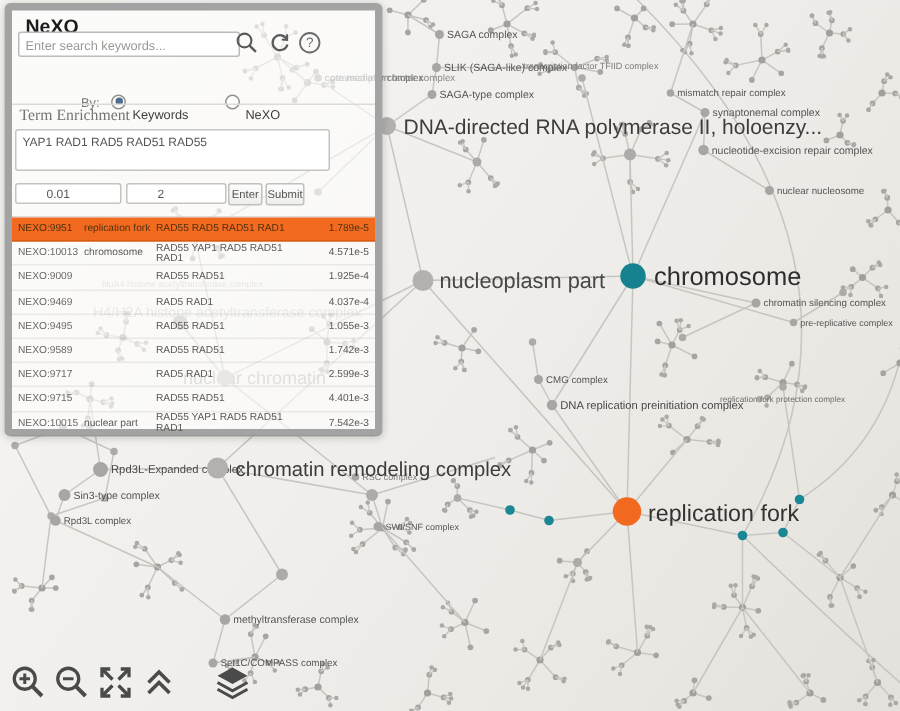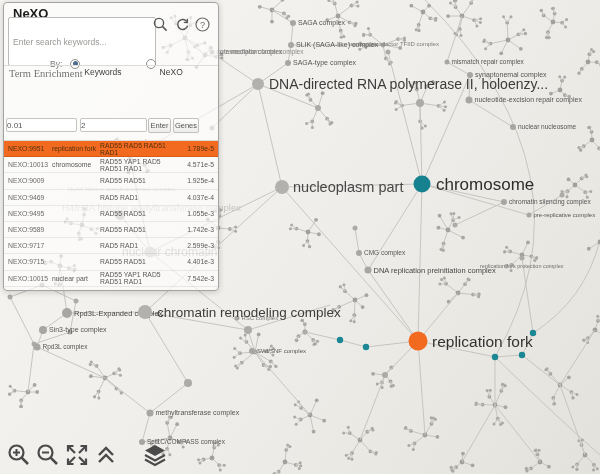--- a/index.html
+++ b/index.html
@@ -5,51 +5,51 @@
   html,body{margin:0;padding:0;}
   body{
     width:600px;height:474px;position:relative;overflow:hidden;
     background:linear-gradient(125deg,#f6f5f2 0%,#f1efec 45%,#e9e7e2 80%,#e3e1dc 100%);
     font-family:"Liberation Sans",sans-serif;
   }
   #net{position:absolute;left:0;top:0;}
 
   
   .panel{
-    position:absolute;left:3px;top:2px;width:216px;height:289px;
+    position:absolute;left:3px;top:2px;width:252px;height:289px;
     background:rgba(255,255,255,0.62);
-    border:1px solid #a3a3a3;border-radius:4px;
+    border:5px solid #a3a3a3;border-radius:4px;
     box-shadow:0 1px 6px rgba(0,0,0,0.18);
     box-sizing:border-box;
   }
   .panel-title{position:absolute;left:9px;top:3px;font-size:13px;font-weight:bold;color:#1c1c1c;}
   .search-input{
     position:absolute;left:4px;top:14px;width:138px;height:15px;
     font-size:8.5px;color:#444;border:1px solid #bdbbb7;border-radius:2px;
-    background:rgba(255,255,255,0.92);padding:16px 4px;font-family:"Liberation Sans",sans-serif;
+    background:rgba(255,255,255,0.92);padding:0 4px;font-family:"Liberation Sans",sans-serif;
   }
   .search-input::placeholder{color:#9a9894;}
   .panel-icon{position:absolute;top:13px;width:17px;height:17px;cursor:pointer;}
   .icon-search{left:148px;} .icon-refresh{left:170px;} .icon-help{left:190px;}
   .by-row{position:absolute;left:5px;top:47px;font-size:8.5px;color:#555;display:flex;align-items:center;}
   .by-label{margin-right:8px;color:#777;margin-left:41px;}
   .radio{width:8px;height:8px;border:1px solid #918f8b;border-radius:50%;background:#fff;
     display:inline-block;margin-right:4px;position:relative;}
   .radio.sel::after{content:"";position:absolute;left:1.5px;top:1.5px;width:5px;height:5px;border-radius:50%;background:#4e6e8e;}
   .radio-label{margin-right:24px;color:#3e3e3e;margin-top:17px;}
   .divider{position:absolute;left:0;top:62px;width:100%;border-top:1px solid #dddbd7;}
   .te-heading{position:absolute;left:5px;top:65px;font-size:10.5px;color:#767472;font-family:Liberation Serif, serif;}
   .genes-box{
     position:absolute;left:2px;top:79px;width:210px;height:28px;box-sizing:border-box;
     border:1px solid #c6c4c0;border-radius:2px;background:rgba(255,255,255,0.9);
     font-size:8px;color:#555;padding:3px 4px;resize:none;font-family:"Liberation Sans",sans-serif;
   }
   .param-row input{
     position:absolute;height:14px;box-sizing:border-box;border:1px solid #c6c4c0;border-radius:2px;
-    background:rgba(255,255,255,0.92);font-size:8px;color:#555;padding:0 0;font-family:"Liberation Sans",sans-serif;
+    background:rgba(255,255,255,0.92);font-size:8px;color:#555;padding:0 20px;font-family:"Liberation Sans",sans-serif;
   }
   .alpha-input{left:2px;top:115px;width:71px;}
   .mingene-input{left:76px;top:115px;width:67px;}
   .btn{
     position:absolute;top:115px;height:15px;box-sizing:border-box;font-size:7.5px;color:#555;
     background:linear-gradient(#fdfdfd,#ededeb);border:1px solid #c2c0bc;border-radius:2px;
     text-align:center;line-height:13px;cursor:pointer;font-family:"Liberation Sans",sans-serif;
   }
   .btn-reset{left:144px;width:23px;}
   .btn-submit{left:169px;width:26px;}
@@ -1353,27 +1353,28 @@
     <span class="by-label">By:</span>
     <span class="radio sel"></span>
     <span class="radio-label">Keywords</span>
     <span class="radio"></span>
     <span class="radio-label">NeXO</span>
   </div>
 
   <div class="divider"></div>
   <div class="te-heading">Term Enrichment</div>
 
+  <textarea class="genes-box" style="">YAP1 RAD1 RAD5 RAD51 RAD55</textarea>
 
   <span class="param-row">
     <input class="alpha-input" type="text" value="0.01" style="">
     <input class="mingene-input" type="text" value="2" style="">
   </span>
   <div class="btn btn-reset">Enter</div>
-  <div class="btn btn-submit">Genes</div>
+  <div class="btn btn-submit">Submit</div>
 
   <div class="results" id="results">
       <div class="result-row hl">
         <span class="cid">NEXO:9951</span>
         <span class="cname">replication fork</span>
         <span class="cgenes">RAD55 RAD5 RAD51 RAD1</span>
         <span class="cpv">1.789e-5</span>
       </div>
       <div class="result-row">
         <span class="cid">NEXO:10013</span>

